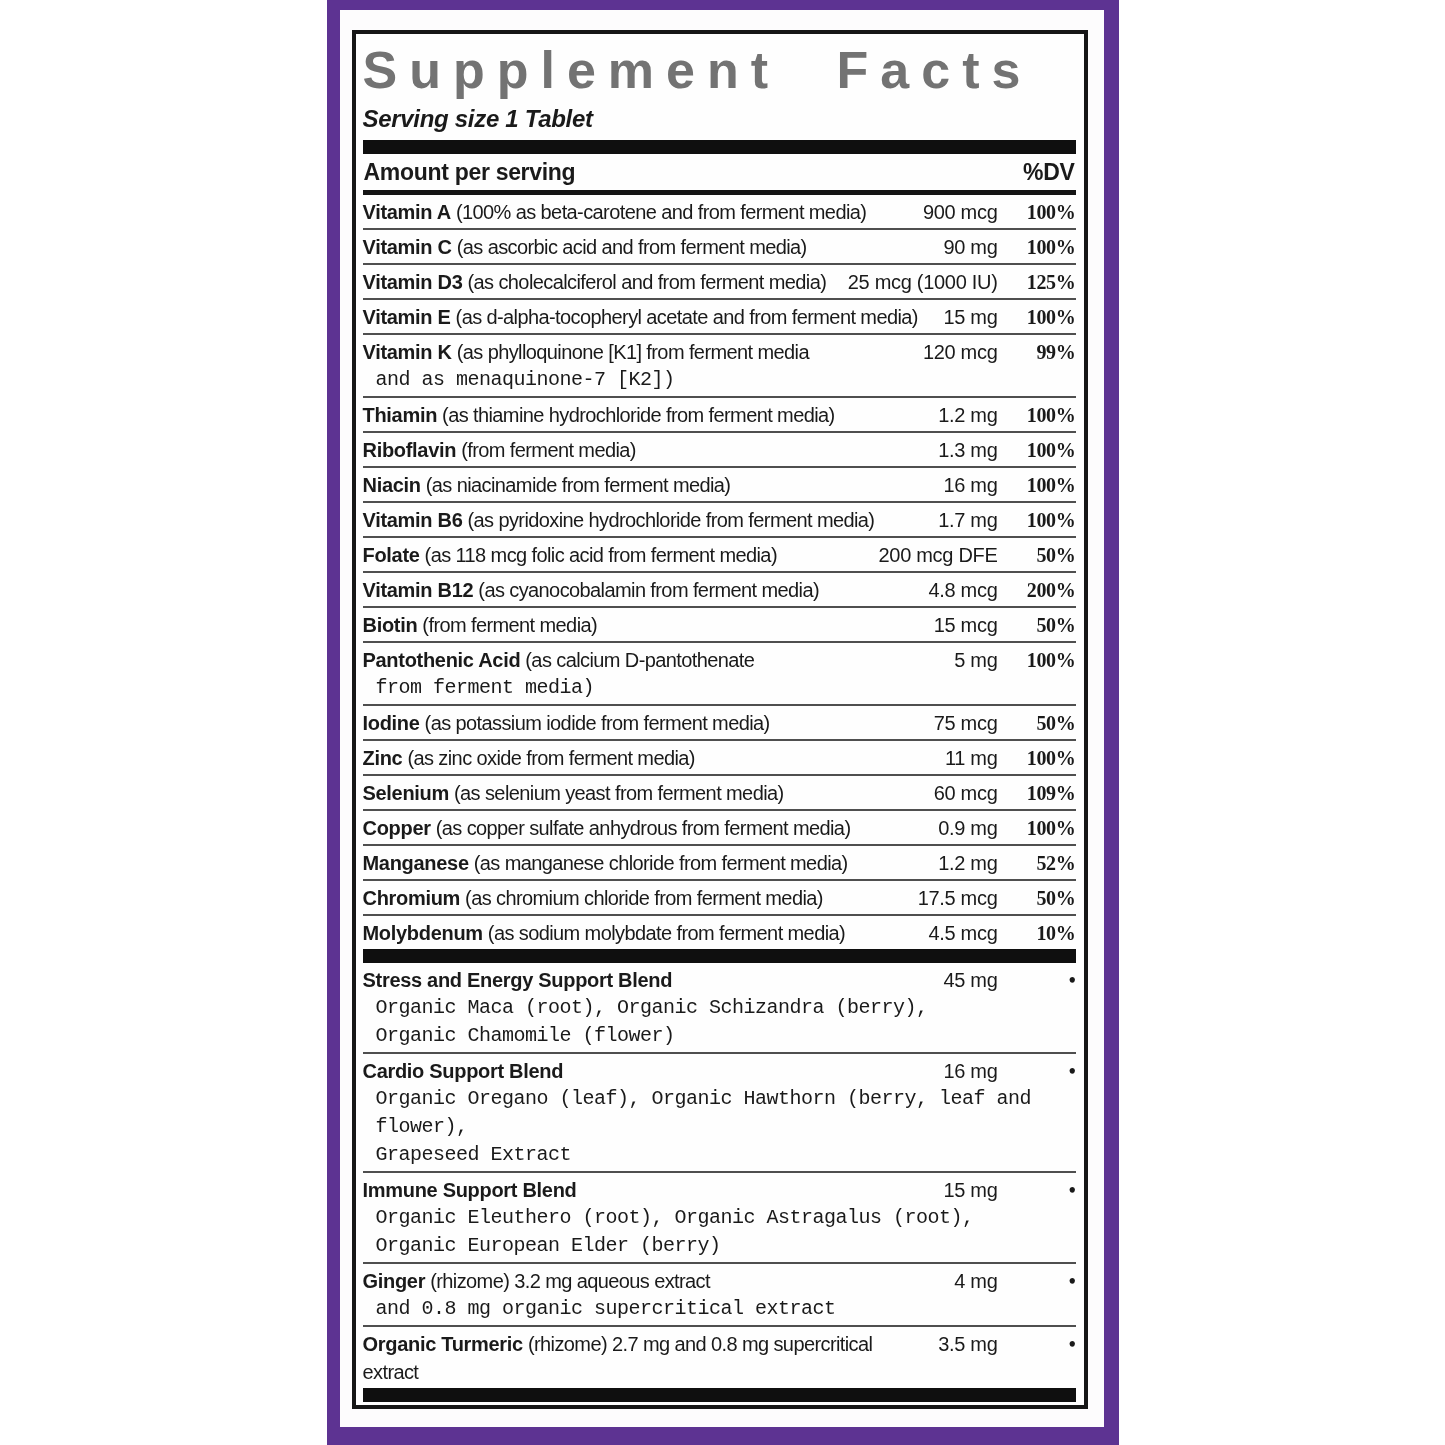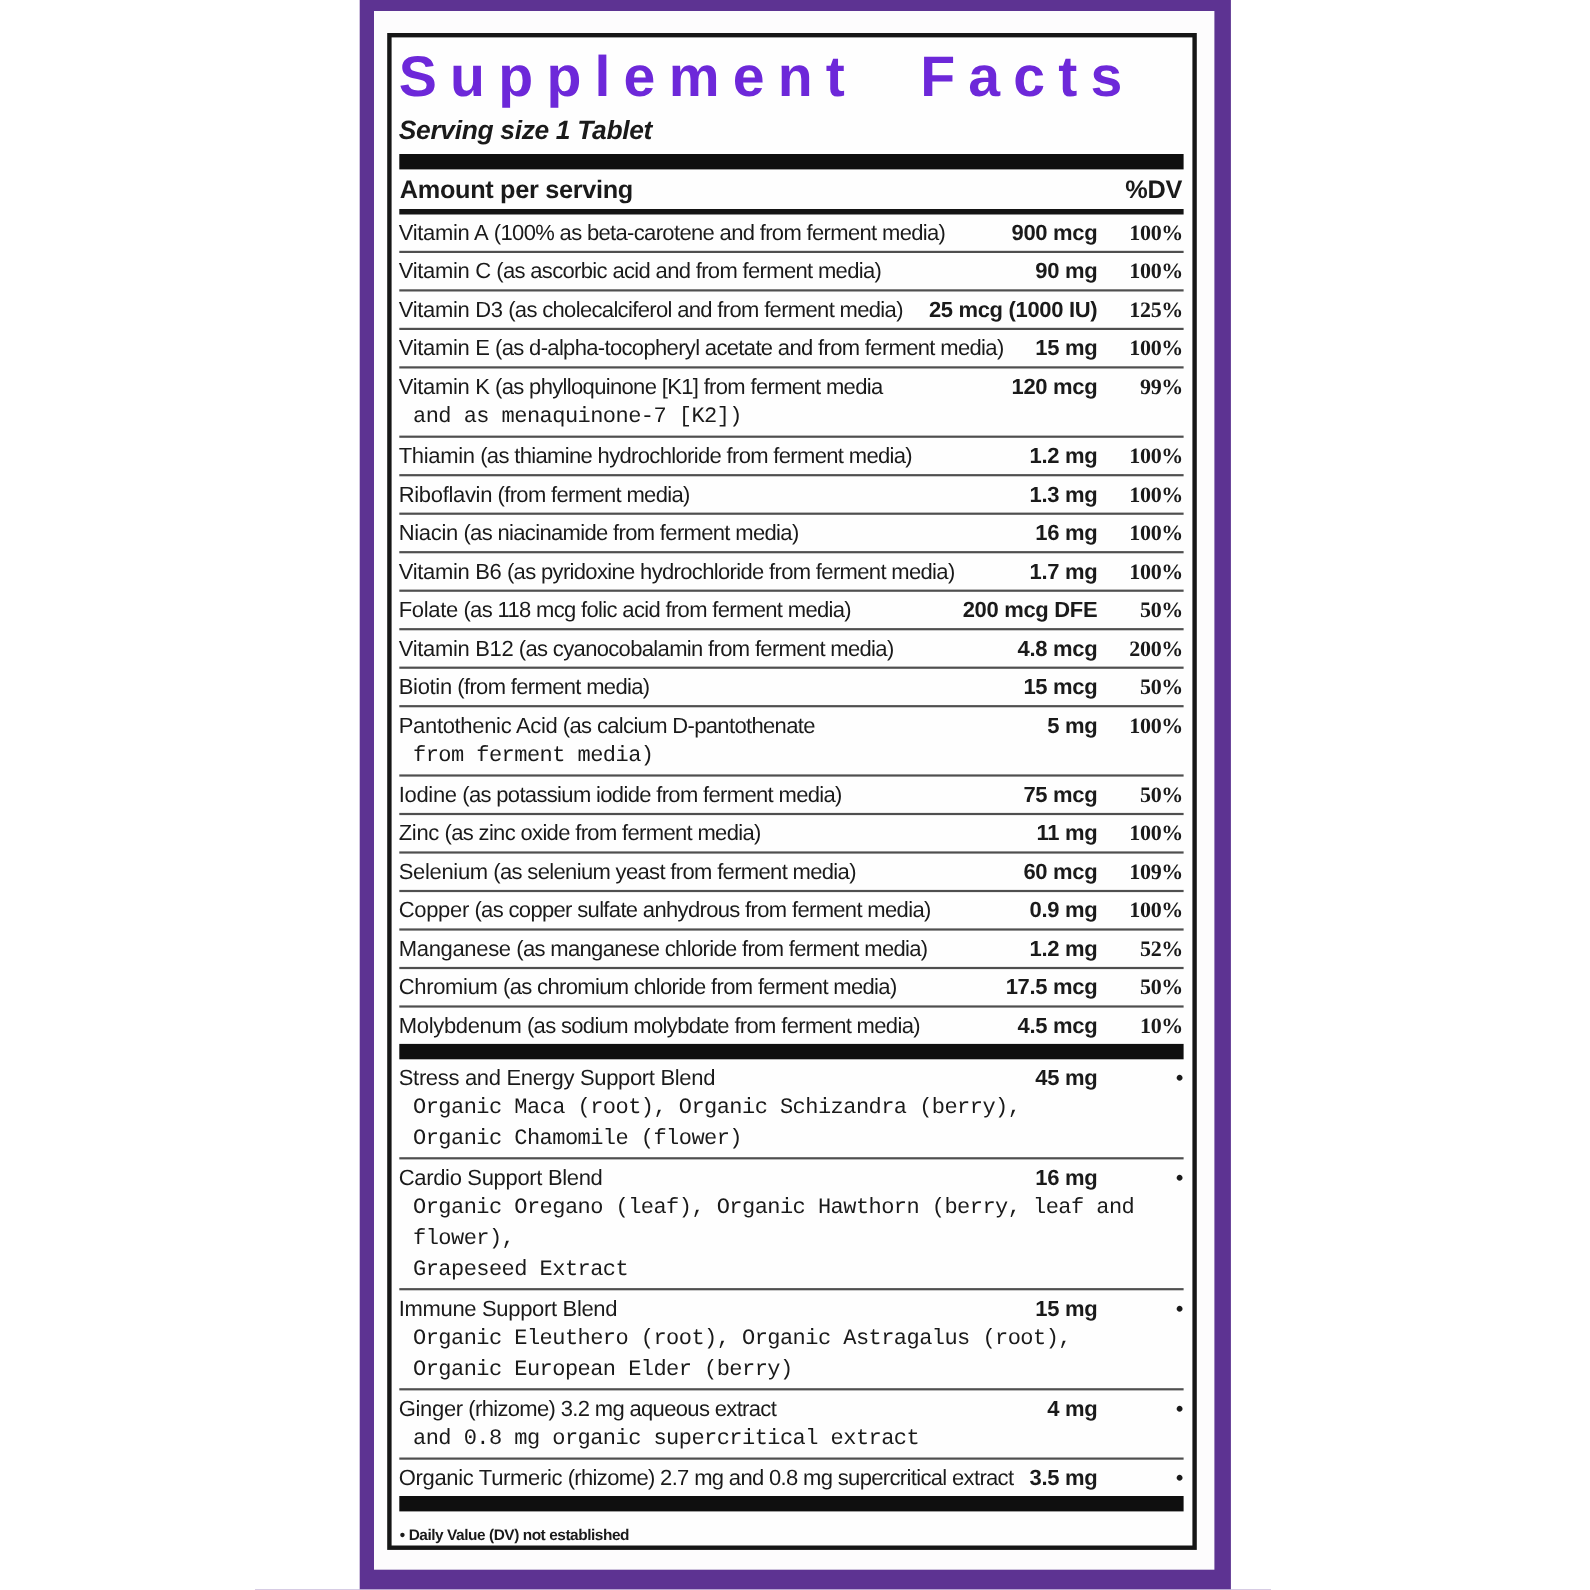--- a/index.html
+++ b/index.html
@@ -39,21 +39,21 @@
     overflow: hidden;
   }
   .title {
     font-size: 52px;
     line-height: 58px;
     font-weight: 700;
     letter-spacing: 12px;
     word-spacing: 30px;
     white-space: nowrap;
     padding-top: 7px;
-    color: #6d28d9;
+    color: #737373;
   }
   .serving {
     font-size: 24px;
     line-height: 30px;
     font-weight: 700;
     letter-spacing: -0.3px;
     padding: 5px 0 6px;
     font-style: italic;
   }
   .bar {
@@ -82,31 +82,31 @@
   .line {
     display: flex;
     align-items: flex-start;
   }
   .cell-name {
     flex: 1 1 auto;
     min-width: 0;
     padding-right: 8px;
   }
   .nm {
-    font-weight: 400;
+    font-weight: 700;
     letter-spacing: -0.3px;
   }
   .ds {
     font-weight: 400;
     letter-spacing: -0.6px;
     margin-left: 5px;
   }
   .cell-amount {
     flex: 0 0 auto;
-    font-weight: 700;
+    font-weight: 400;
     letter-spacing: -0.3px;
     white-space: nowrap;
     text-align: center;
   }
   .cell-dv {
     flex: 0 0 78px;
     text-align: right;
     font-weight: 700;
     letter-spacing: -0.3px;
     font-family: Liberation Serif, serif;

